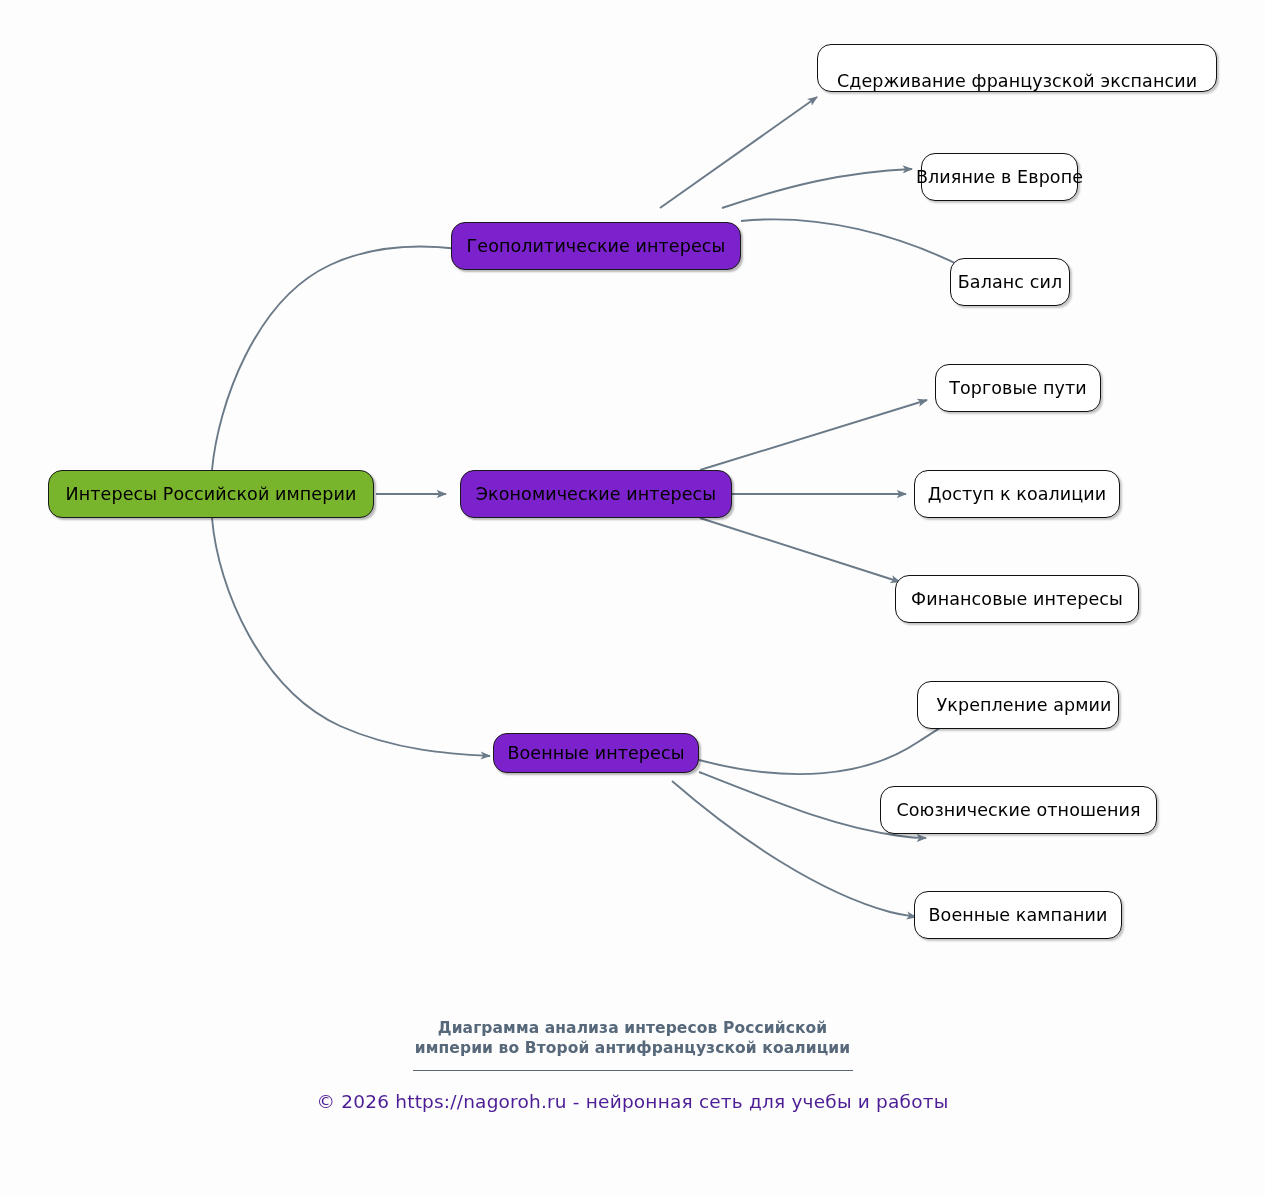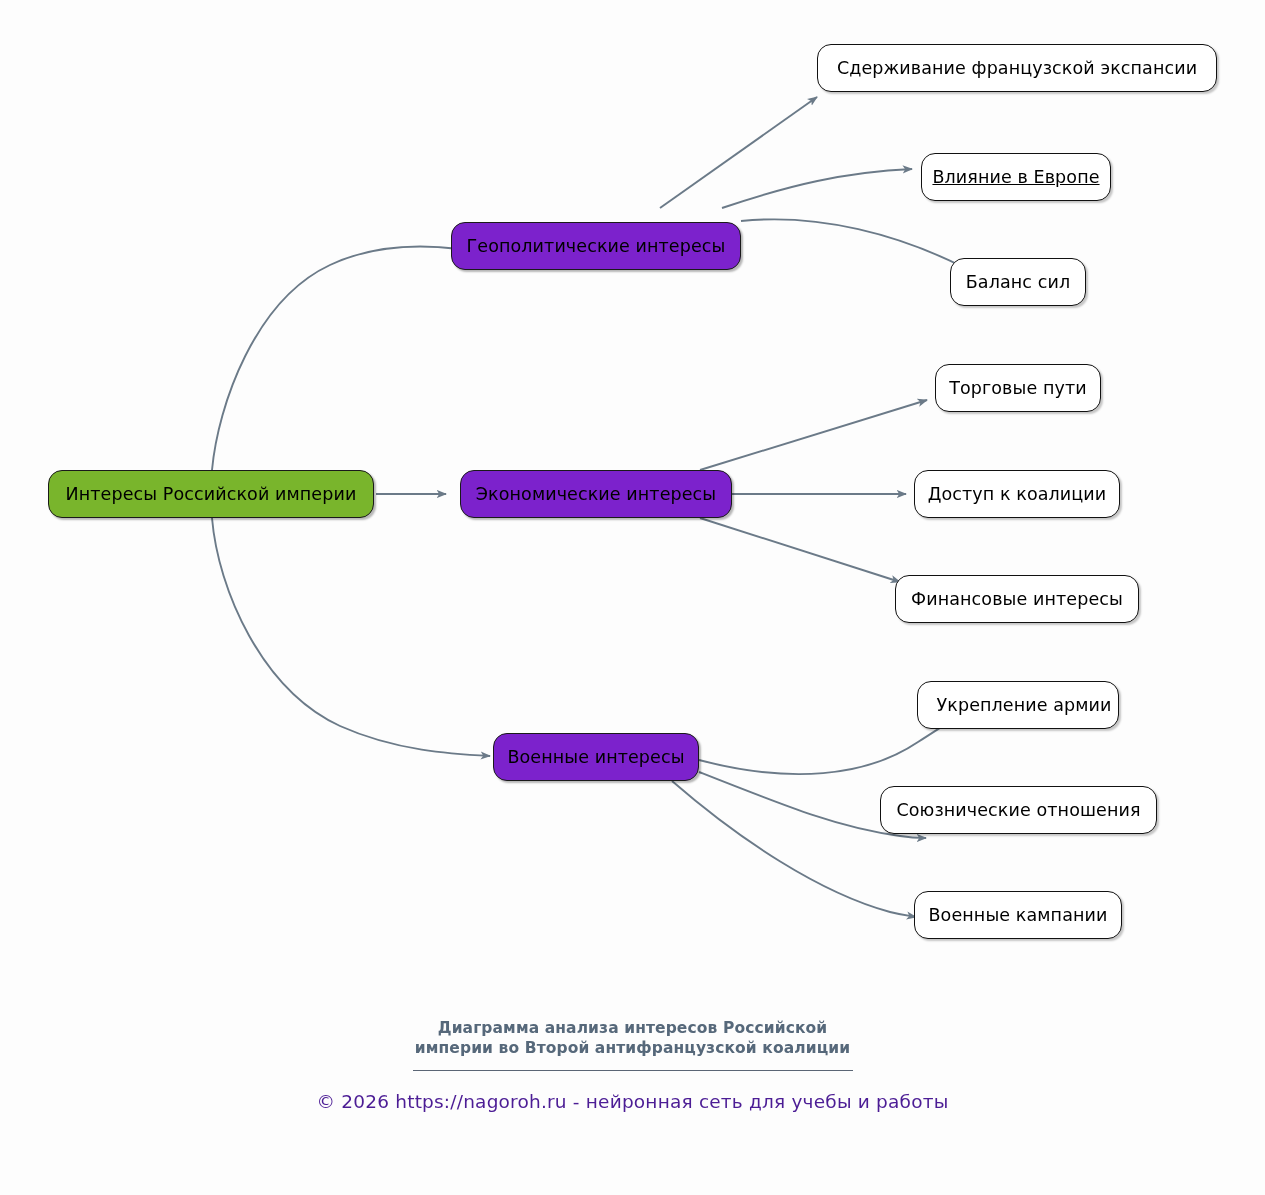--- a/index.html
+++ b/index.html
@@ -113,44 +113,44 @@
     </g>
   </svg>
 
   <div class="node node-root" style="left:48px; top:470px; width:326px; height:48px;text-align:center;">
     <span>Интересы Российской империи</span>
   </div>
 
   <div class="node node-branch" style="left:451px; top:208px; width:290px; height:48px;margin-top:14px;">
     <span>Геополитические интересы</span>
   </div>
-  <div class="node node-leaf" style="left:817px; top:44px; width:400px; height:48px;">
+  <div class="node node-leaf" style="left:817px; top:44px; width:400px; height:48px;align-items:flex-end;">
     <span>Сдерживание французской экспансии</span>
   </div>
-  <div class="node node-leaf" style="left:921px; top:153px; width:190px; height:48px;text-decoration:underline;">
+  <div class="node node-leaf" style="left:921px; top:153px; width:157px; height:48px;">
     <span>Влияние в Европе</span>
   </div>
-  <div class="node node-leaf" style="left:950px; top:258px; width:136px; height:48px;">
+  <div class="node node-leaf" style="left:950px; top:258px; width:120px; height:48px;">
     <span>Баланс сил</span>
   </div>
 
   <div class="node node-branch" style="left:460px; top:470px; width:272px; height:48px;">
     <span>Экономические интересы</span>
   </div>
   <div class="node node-leaf" style="left:935px; top:364px; width:166px; height:48px;text-align:right;">
     <span>Торговые пути</span>
   </div>
   <div class="node node-leaf" style="left:914px; top:470px; width:206px; height:48px;">
     <span>Доступ к коалиции</span>
   </div>
   <div class="node node-leaf" style="left:895px; top:575px; width:244px; height:48px;">
     <span>Финансовые интересы</span>
   </div>
 
-  <div class="node node-branch" style="left:493px; top:733px; width:206px; height:48px;">
+  <div class="node node-branch" style="left:493px; top:733px; width:206px; height:40px;">
     <span>Военные интересы</span>
   </div>
   <div class="node node-leaf" style="left:917px; top:681px; width:202px; height:48px;padding-left:12px;">
     <span>Укрепление армии</span>
   </div>
   <div class="node node-leaf" style="left:880px; top:786px; width:277px; height:48px;">
     <span>Союзнические отношения</span>
   </div>
   <div class="node node-leaf" style="left:914px; top:891px; width:208px; height:48px;">
     <span>Военные кампании</span>

